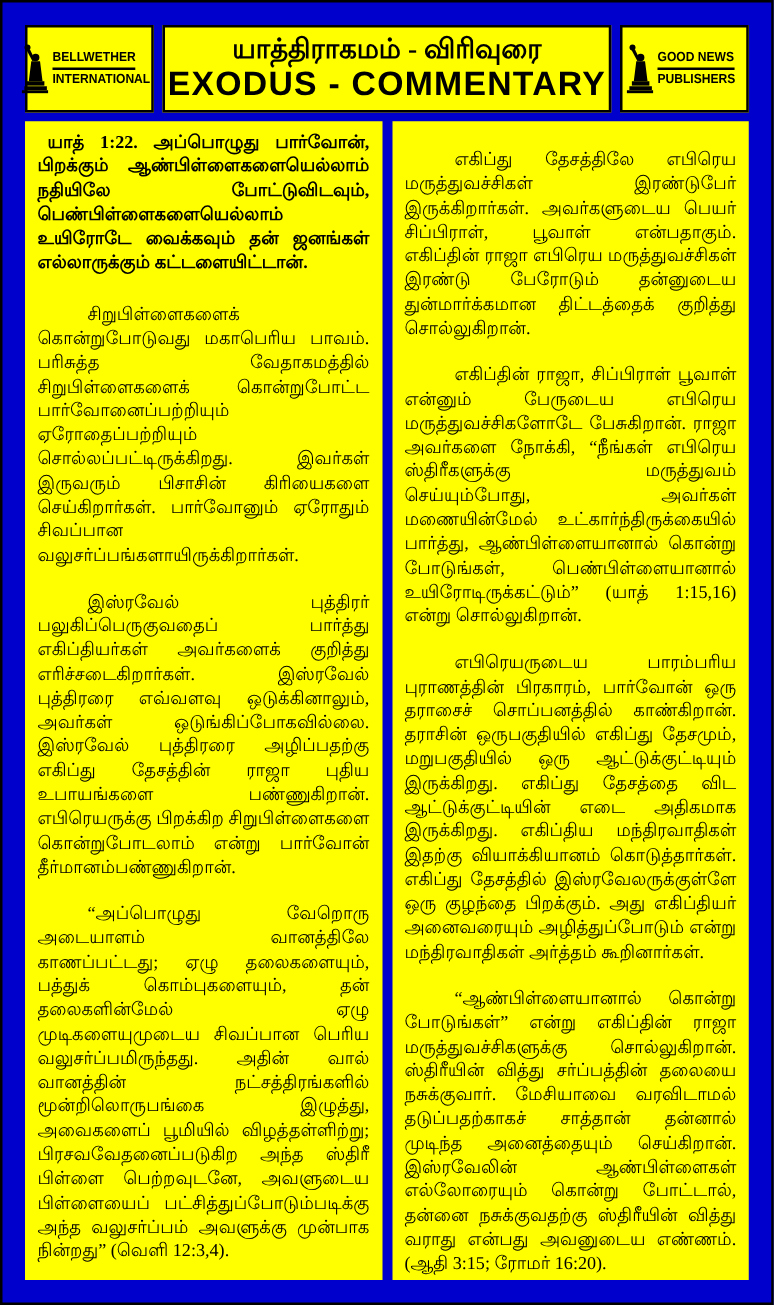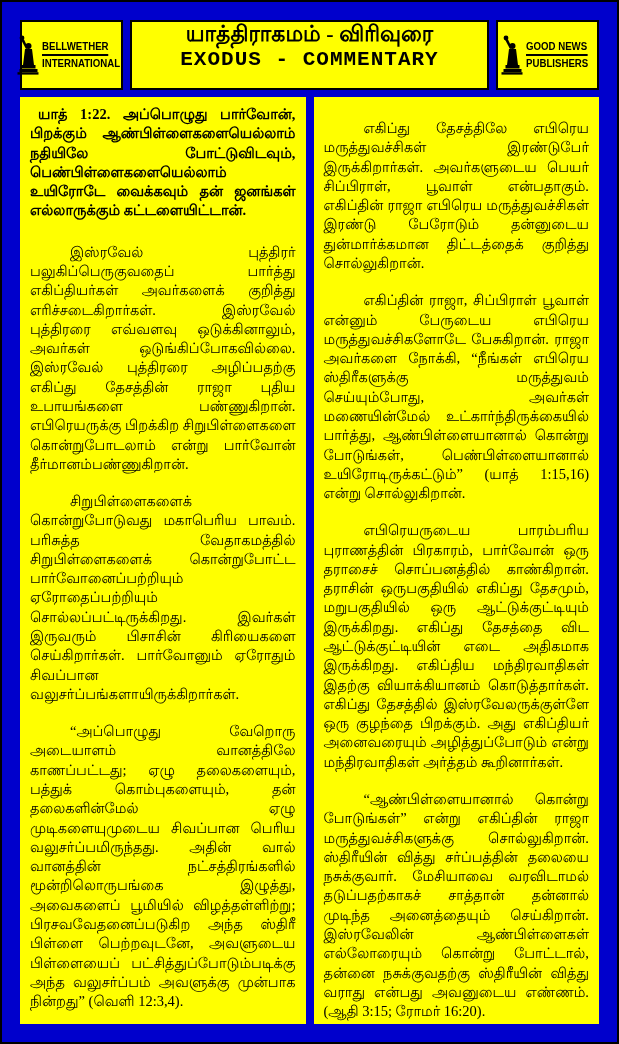--- a/index.html
+++ b/index.html
@@ -51,31 +51,32 @@
   .logo-line1 { border-bottom: 2px solid #000; padding-bottom: 1px; }
   .logo-line2 { padding-top: 1px; }
   .title-box {
     box-sizing: border-box;
     flex: 1;
     background: #FFFF00;
     border: 2px solid #000000;
     display: flex;
     flex-direction: column;
     align-items: center;
+    justify-content: center;
     gap: 2px;
     color: #000;
   }
   .title-tamil {
     font-size: 22px;
     font-weight: bold;
     line-height: 1.1;
   }
   .title-english {
-    font-family: Liberation Mono, monospace;
-    font-size: 21px;
+    font-family: Liberation Sans, sans-serif;
+    font-size: 27px;
     font-weight: bold;
     letter-spacing: 1px;
     line-height: 1.1;
   }
   .content {
     flex: 1;
     display: flex;
     gap: 8px;
     min-height: 0;
   }
@@ -152,22 +153,22 @@
         <span class="logo-line2">PUBLISHERS</span>
       </span>
     </div>
 
   </div>
 
   <div class="content">
 
     <div class="column left">
       <p class="para verse">யாத் 1:22. அப்பொழுது பார்வோன், பிறக்கும் ஆண்பிள்ளைகளையெல்லாம் நதியிலே போட்டுவிடவும், பெண்பிள்ளைகளையெல்லாம் உயிரோடே வைக்கவும் தன் ஜனங்கள் எல்லாருக்கும் கட்டளையிட்டான்.</p>
+      <p class="para">சிறுபிள்ளைகளைக் கொன்றுபோடுவது மகாபெரிய பாவம். பரிசுத்த வேதாகமத்தில் சிறுபிள்ளைகளைக் கொன்றுபோட்ட பார்வோனைப்பற்றியும் ஏரோதைப்பற்றியும் சொல்லப்பட்டிருக்கிறது. இவர்கள் இருவரும் பிசாசின் கிரியைகளை செய்கிறார்கள். பார்வோனும் ஏரோதும் சிவப்பான வலுசர்ப்பங்களாயிருக்கிறார்கள்.</p>
       <p class="para">இஸ்ரவேல் புத்திரர் பலுகிப்பெருகுவதைப் பார்த்து எகிப்தியர்கள் அவர்களைக் குறித்து எரிச்சடைகிறார்கள். இஸ்ரவேல் புத்திரரை எவ்வளவு ஒடுக்கினாலும், அவர்கள் ஒடுங்கிப்போகவில்லை. இஸ்ரவேல் புத்திரரை அழிப்பதற்கு எகிப்து தேசத்தின் ராஜா புதிய உபாயங்களை பண்ணுகிறான். எபிரெயருக்கு பிறக்கிற சிறுபிள்ளைகளை கொன்றுபோடலாம் என்று பார்வோன் தீர்மானம்பண்ணுகிறான்.</p>
-      <p class="para">சிறுபிள்ளைகளைக் கொன்றுபோடுவது மகாபெரிய பாவம். பரிசுத்த வேதாகமத்தில் சிறுபிள்ளைகளைக் கொன்றுபோட்ட பார்வோனைப்பற்றியும் ஏரோதைப்பற்றியும் சொல்லப்பட்டிருக்கிறது. இவர்கள் இருவரும் பிசாசின் கிரியைகளை செய்கிறார்கள். பார்வோனும் ஏரோதும் சிவப்பான வலுசர்ப்பங்களாயிருக்கிறார்கள்.</p>
       <p class="para">“அப்பொழுது வேறொரு அடையாளம் வானத்திலே காணப்பட்டது; ஏழு தலைகளையும், பத்துக் கொம்புகளையும், தன் தலைகளின்மேல் ஏழு முடிகளையுமுடைய சிவப்பான பெரிய வலுசர்ப்பமிருந்தது. அதின் வால் வானத்தின் நட்சத்திரங்களில் மூன்றிலொருபங்கை இழுத்து, அவைகளைப் பூமியில் விழத்தள்ளிற்று; பிரசவவேதனைப்படுகிற அந்த ஸ்திரீ பிள்ளை பெற்றவுடனே, அவளுடைய பிள்ளையைப் பட்சித்துப்போடும்படிக்கு அந்த வலுசர்ப்பம் அவளுக்கு முன்பாக நின்றது” (வெளி 12:3,4).</p>
       <p class="para">பிலாத்து கர்த்தராகிய இயேசுகிறிஸ்துவை விசாரித்தான். கிறிஸ்துவானவரிடத்தில் ஒரு குற்றமும் இல்லை என்பதை பிலாத்து அறிந்துகொண்டான். ஆனாலும் அவன், கர்த்தராகிய இயேசுகிறிஸ்துவை சிலுவையில் அறைவதற்கு ஒப்புக்கொடுத்தான். மனுஷனால் நம்முடைய சரீரத்தை மாத்திரமே அழிக்க முடியும். நம்முடைய ஆவியின்மீதும் ஆத்துமாவின்மீதும் மனுஷருக்கு அதிகாரமில்லை.</p>
     </div>
 
     <div class="column right">
       <p class="para">எகிப்து தேசத்திலே எபிரெய மருத்துவச்சிகள் இரண்டுபேர் இருக்கிறார்கள். அவர்களுடைய பெயர் சிப்பிராள், பூவாள் என்பதாகும். எகிப்தின் ராஜா எபிரெய மருத்துவச்சிகள் இரண்டு பேரோடும் தன்னுடைய துன்மார்க்கமான திட்டத்தைக் குறித்து சொல்லுகிறான்.</p>
       <p class="para">எகிப்தின் ராஜா, சிப்பிராள் பூவாள் என்னும் பேருடைய எபிரெய மருத்துவச்சிகளோடே பேசுகிறான். ராஜா அவர்களை நோக்கி, “நீங்கள் எபிரெய ஸ்திரீகளுக்கு மருத்துவம் செய்யும்போது, அவர்கள் மணையின்மேல் உட்கார்ந்திருக்கையில் பார்த்து, ஆண்பிள்ளையானால் கொன்று போடுங்கள், பெண்பிள்ளையானால் உயிரோடிருக்கட்டும்” (யாத் 1:15,16) என்று சொல்லுகிறான்.</p>
       <p class="para">எபிரெயருடைய பாரம்பரிய புராணத்தின் பிரகாரம், பார்வோன் ஒரு தராசைச் சொப்பனத்தில் காண்கிறான். தராசின் ஒருபகுதியில் எகிப்து தேசமும், மறுபகுதியில் ஒரு ஆட்டுக்குட்டியும் இருக்கிறது. எகிப்து தேசத்தை விட ஆட்டுக்குட்டியின் எடை அதிகமாக இருக்கிறது. எகிப்திய மந்திரவாதிகள் இதற்கு வியாக்கியானம் கொடுத்தார்கள். எகிப்து தேசத்தில் இஸ்ரவேலருக்குள்ளே ஒரு குழந்தை பிறக்கும். அது எகிப்தியர் அனைவரையும் அழித்துப்போடும் என்று மந்திரவாதிகள் அர்த்தம் கூறினார்கள்.</p>
       <p class="para">“ஆண்பிள்ளையானால் கொன்று போடுங்கள்” என்று எகிப்தின் ராஜா மருத்துவச்சிகளுக்கு சொல்லுகிறான். ஸ்திரீயின் வித்து சர்ப்பத்தின் தலையை நசுக்குவார். மேசியாவை வரவிடாமல் தடுப்பதற்காகச் சாத்தான் தன்னால் முடிந்த அனைத்தையும் செய்கிறான். இஸ்ரவேலின் ஆண்பிள்ளைகள் எல்லோரையும் கொன்று போட்டால், தன்னை நசுக்குவதற்கு ஸ்திரீயின் வித்து வராது என்பது அவனுடைய எண்ணம். (ஆதி 3:15; ரோமர் 16:20).</p>
     </div>

